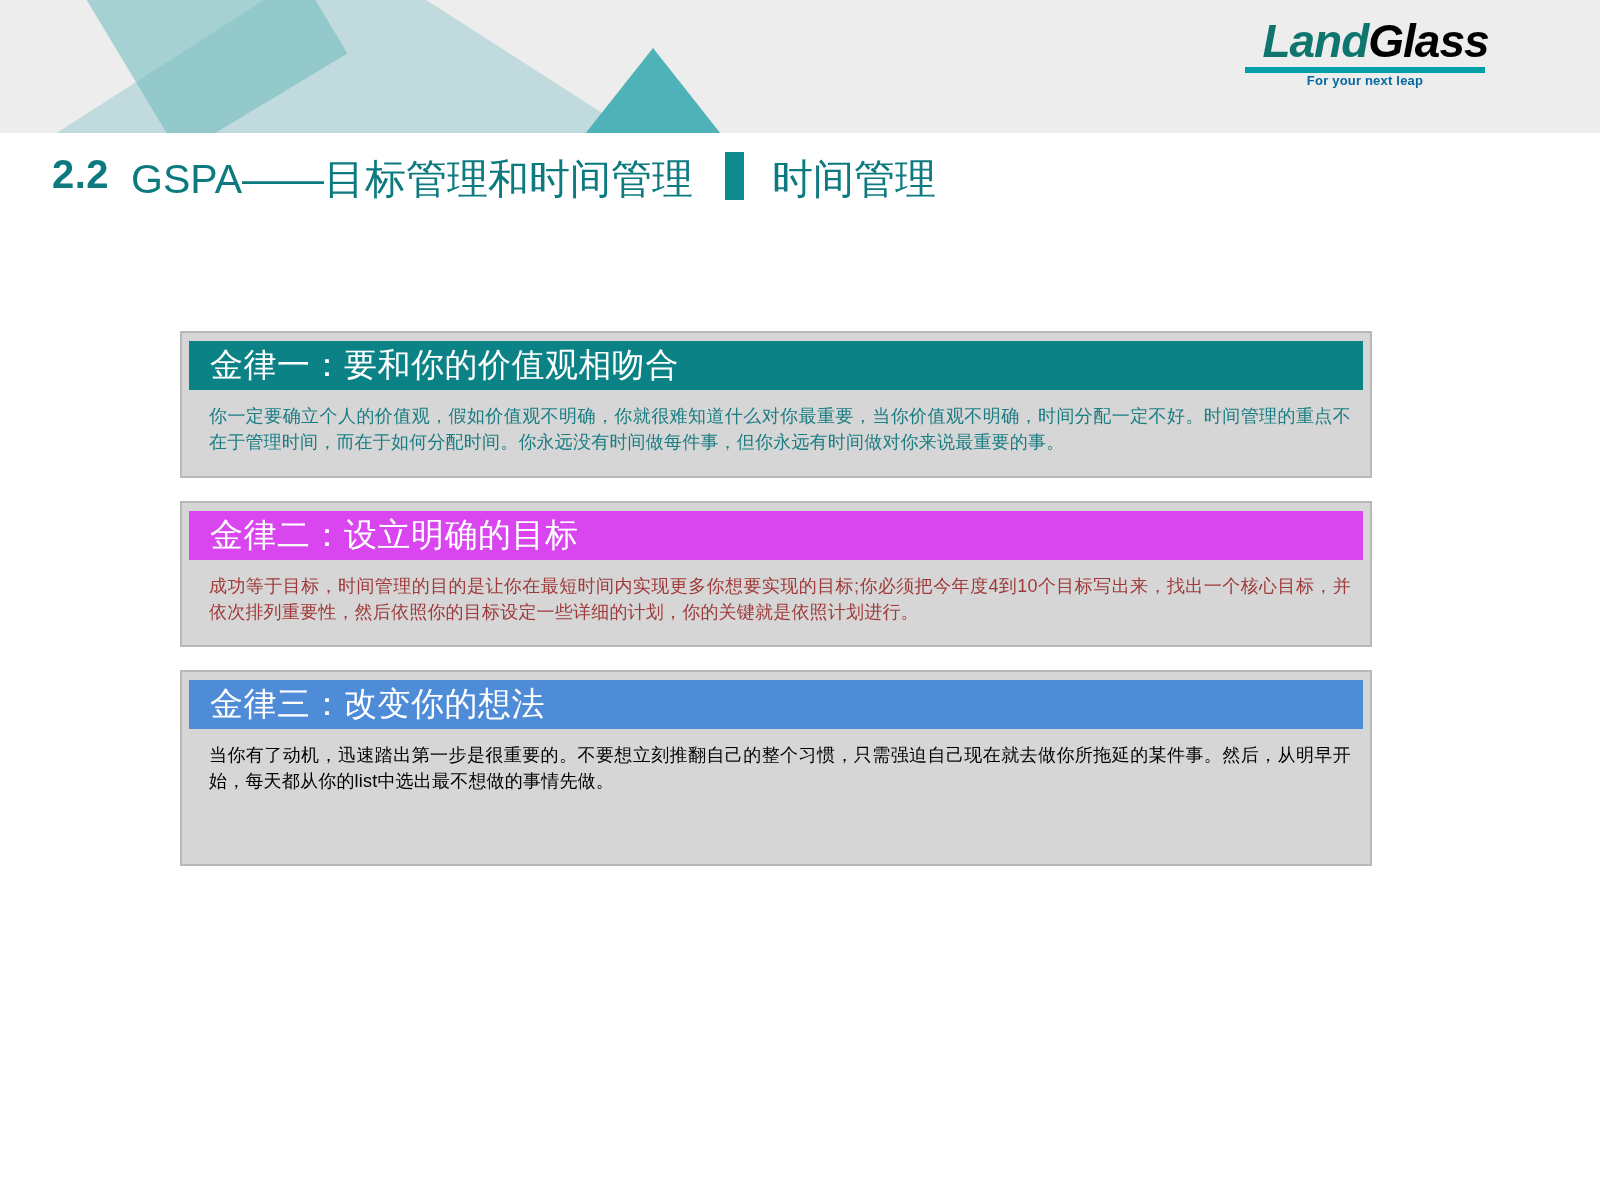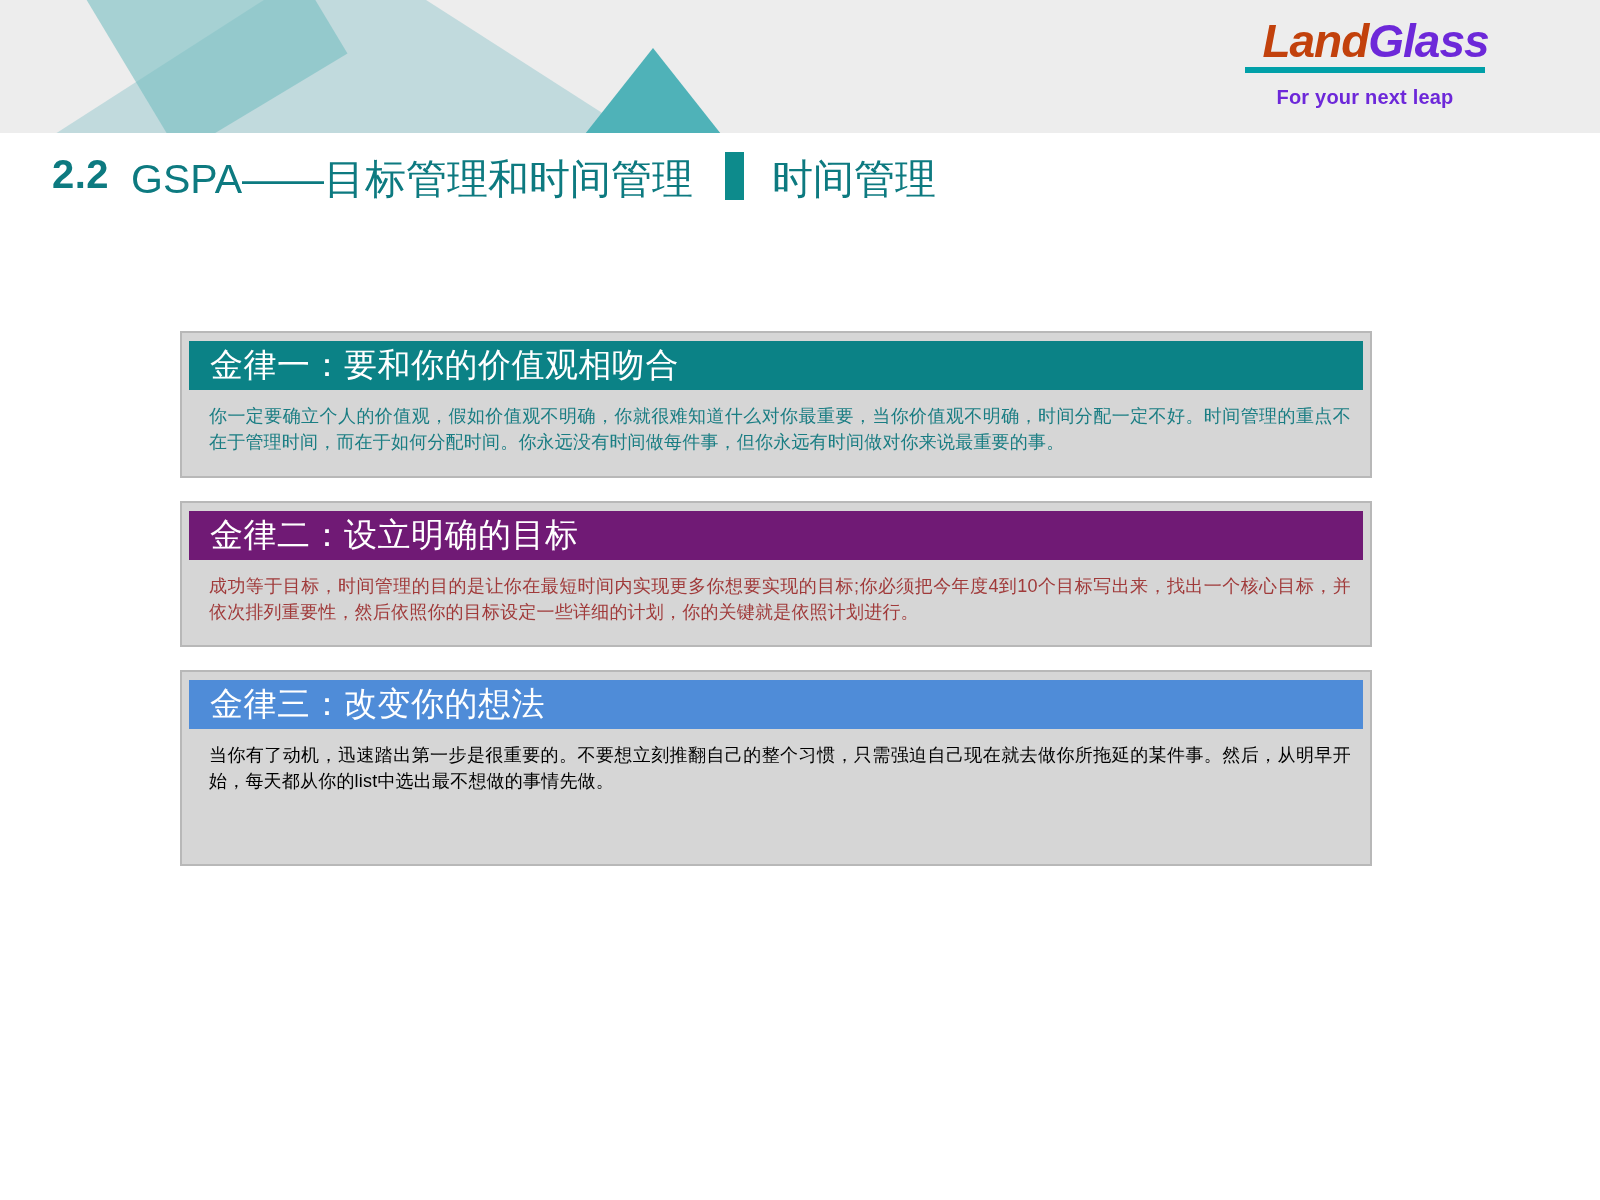--- a/index.html
+++ b/index.html
@@ -64,32 +64,31 @@
     width: 300px;
   }
   .logo-word {
     font-size: 46px;
     font-weight: bold;
     font-style: italic;
     letter-spacing: -1px;
     line-height: 1;
     white-space: nowrap;
   }
-  .logo-land { color: #c2410c; margin-left: 21px; }
-  .logo-glass { color: #6d28d9; }
+  .logo-land { color: #0f766e; margin-left: 21px; }
+  .logo-glass { color: #000000; }
   .logo-rule {
     height: 6px;
     background: #00a0a8;
     width: 240px;
     margin: 3px auto 0 auto;
   }
   .logo-tagline {
-    margin-top: 13px;
-    font-size: 20px;
-    color: #6d28d9;
+    font-size: 13px;
+    color: #0369a1;
     font-weight: bold;
     letter-spacing: 0.2px;
   }
 
   
   .slide-title {
     position: absolute;
     left: 52px;
     top: 152px;
     display: flex;
@@ -153,21 +152,21 @@
     font-size: 18px;
     line-height: 1.46;
     letter-spacing: 0.2px;
     text-align: justify;
   }
 
   
   .theme-teal  .rule-head { background: #0b8286; }
   .theme-teal  .rule-body { color: #1a7d83; }
 
-  .theme-red   .rule-head { background: #701a75; }
+  .theme-red   .rule-head { background: #d946ef; }
   .theme-red   .rule-body { color: #a03a3a; }
 
   .theme-blue  .rule-head { background: #4f8cd8; }
   .theme-blue  .rule-body { color: #000000; }
 
   .box3 .rule-body { padding-bottom: 62px; }
 </style>
 </head>
 <body>
 

